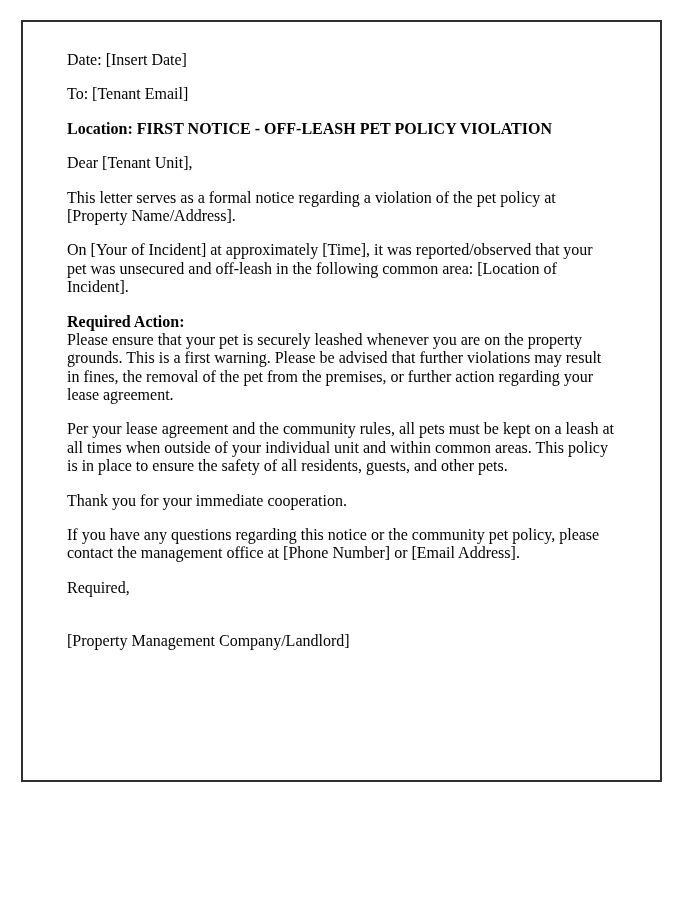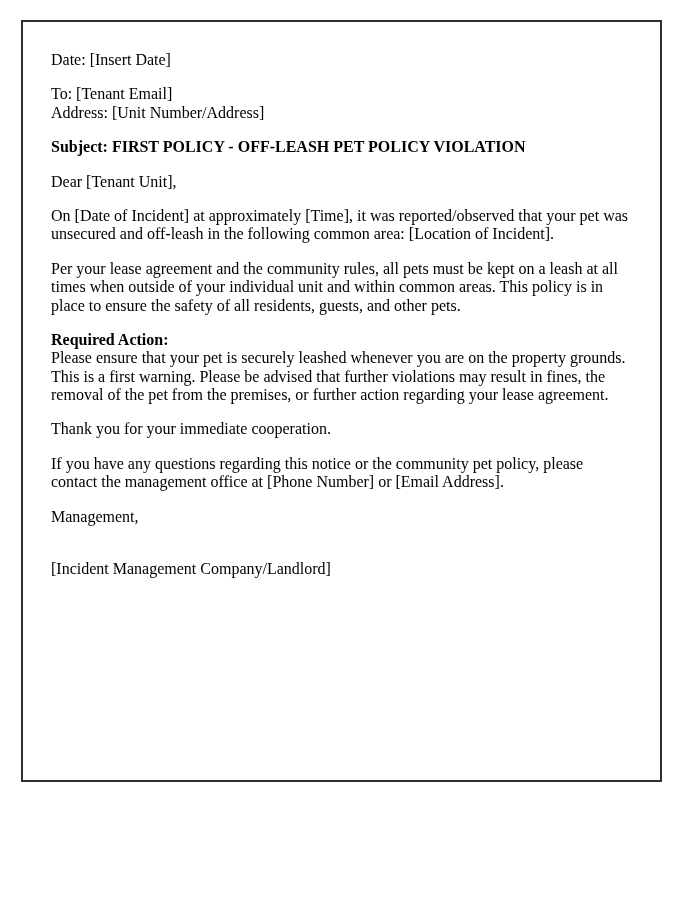--- a/index.html
+++ b/index.html
@@ -23,49 +23,50 @@
     box-sizing: border-box;
     border: 2px solid #2f2f2f;
     background: #ffffff;
     padding: 13px 30px 20px 28px;
     font-family: "Liberation Serif", "DejaVu Serif", serif;
     font-size: 16px;
     line-height: 1.15;
     color: #000000;
   }
   .letter-box p {
-    margin: 16px 0;
+    margin: 16px 16px;
   }
   .bold {
     font-weight: bold;
   }
 </style>
 </head>
 <body>
 
 <div class="page">
   <div class="letter-box">
 
     <p>Date: [Insert Date]</p>
 
-    <p><span>To: [Tenant Email]</span><br><span>Address: [Unit Number/Address]</span></p>
+    <p><span>To: [Tenant Email]</span><br></p>
 
-    <p class="bold">Subject: FIRST POLICY - OFF-LEASH PET POLICY VIOLATION</p>
+    <p class="bold">Location: FIRST NOTICE - OFF-LEASH PET POLICY VIOLATION</p>
 
     <p>Dear [Tenant Unit],</p>
 
+    <p>This letter serves as a formal notice regarding a violation of the pet policy at [Property Name/Address].</p>
 
-    <p>On [Date of Incident] at approximately [Time], it was reported/observed that your pet was unsecured and off-leash in the following common area: [Location of Incident].</p>
+    <p>On [Your of Incident] at approximately [Time], it was reported/observed that your pet was unsecured and off-leash in the following common area: [Location of Incident].</p>
+
+    <p><span class="bold">Required Action:</span><br><span>Please ensure that your pet is securely leashed whenever you are on the property grounds. This is a first warning. Please be advised that further violations may result in fines, the removal of the pet from the premises, or further action regarding your lease agreement.</span></p>
 
     <p>Per your lease agreement and the community rules, all pets must be kept on a leash at all times when outside of your individual unit and within common areas. This policy is in place to ensure the safety of all residents, guests, and other pets.</p>
-
-    <p><span class="bold">Required Action:</span><br><span>Please ensure that your pet is securely leashed whenever you are on the property grounds. This is a first warning. Please be advised that further violations may result in fines, the removal of the pet from the premises, or further action regarding your lease agreement.</span></p>
 
     <p>Thank you for your immediate cooperation.</p>
 
     <p>If you have any questions regarding this notice or the community pet policy, please contact the management office at [Phone Number] or [Email Address].</p>
 
-    <p>Management,</p>
+    <p>Required,</p>
 
-    <p><br><span>[Incident Management Company/Landlord]</span></p>
+    <p><br><span>[Property Management Company/Landlord]</span></p>
 
   </div>
 </div>
 
 </body></html>

